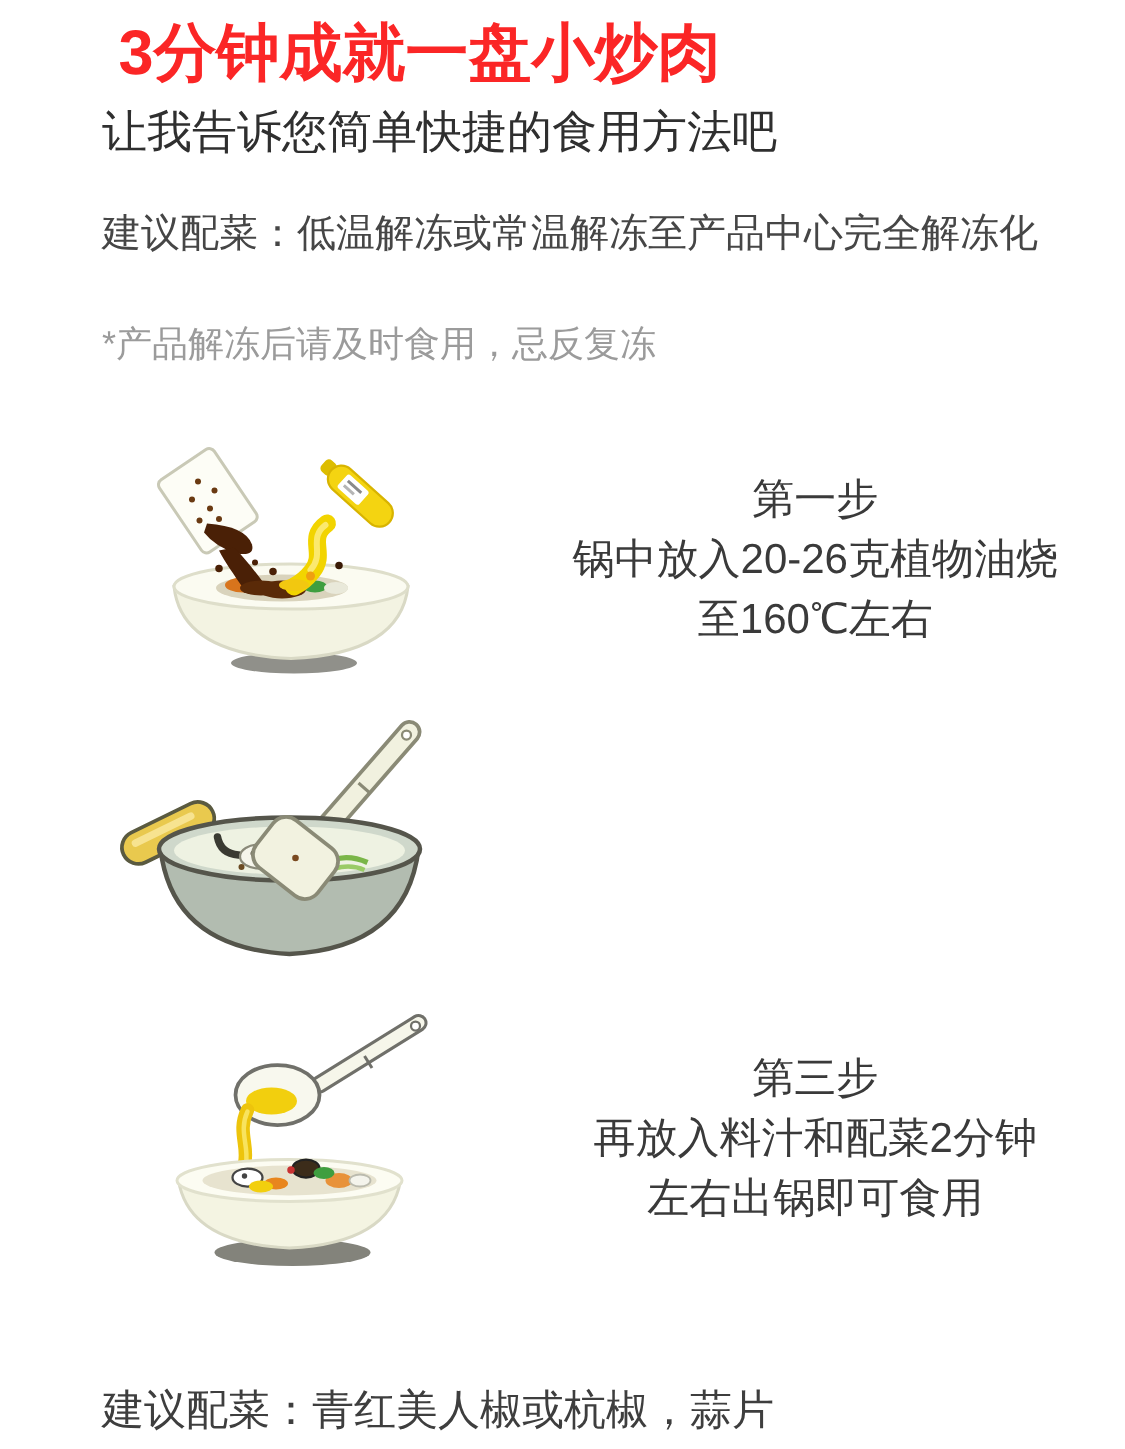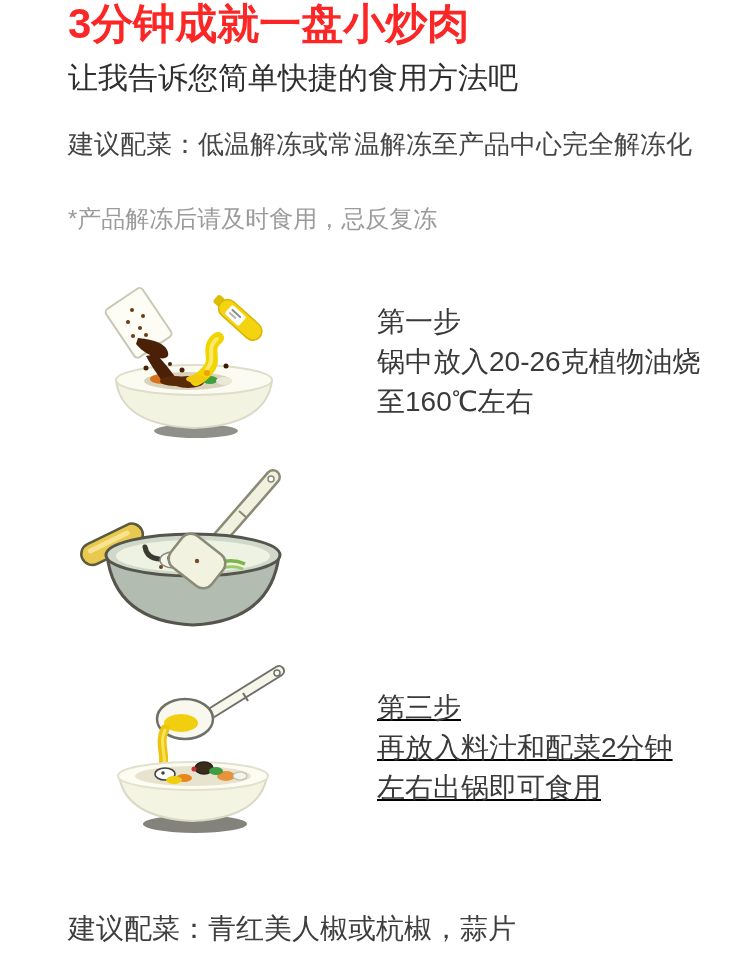--- a/index.html
+++ b/index.html
@@ -5,42 +5,42 @@
   html, body { margin: 0; padding: 0; background: #ffffff; }
   body {
     width: 750px; height: 966px; overflow: hidden;
     font-family: "Liberation Sans", sans-serif;
     -webkit-font-smoothing: antialiased;
   }
   .page { position: relative; width: 750px; height: 966px; background: #fff; }
   .content { padding: 0 40px 0 68px; }
 
   .title {
-    margin: 0; padding-top: 1px;
+    margin: 11px; padding-top: 1px;
     font-size: 42px; line-height: 46px; font-weight: 700;
     color: #fb2626; letter-spacing: 0px;
   }
   .subtitle {
     margin: 12px 0 0 0;
     font-size: 30px; line-height: 38px; font-weight: 400;
     color: #2f2f2f;
   }
   .defrost {
     margin-top: 26px;
     font-size: 26px; line-height: 42px; color: #464646;
   }
   .note {
     margin-top: 38px;
     font-size: 24px; line-height: 32px; color: #9b9b9b;
   }
   .steps { margin-top: 32px; }
   .step {
-    display: flex; align-items: center; height: 190px;
-  }
-  .step:last-child { height: 195px; padding-top: 6px; box-sizing: border-box; text-decoration: underline; }
+    display: flex; align-items: center; height: 190px; text-align: center;
+  }
+  .step:last-child { height: 195px; padding-top: 6px; box-sizing: border-box; }
   .step-art {
     width: 245px; flex: 0 0 245px;
     display: flex; justify-content: center; align-items: center;
   }
   .step-text {
     margin-left: 64px; width: 345px;
     font-size: 28px; line-height: 40px; color: #3a3a3a;
   }
   .step-label { font-size: 28px; color: #3a3a3a; }
   .suggestion {

